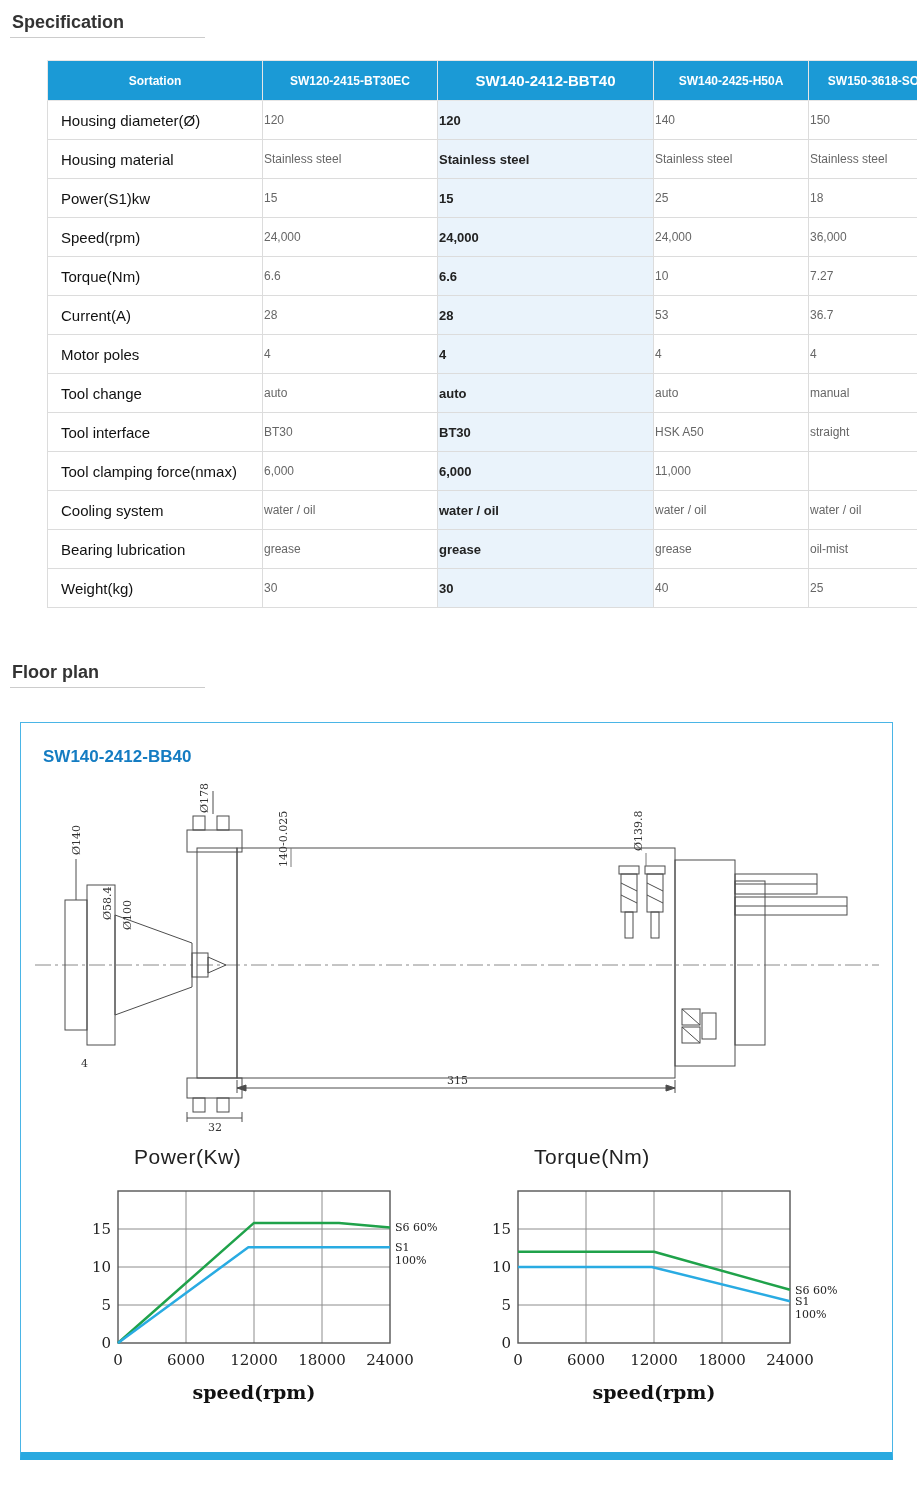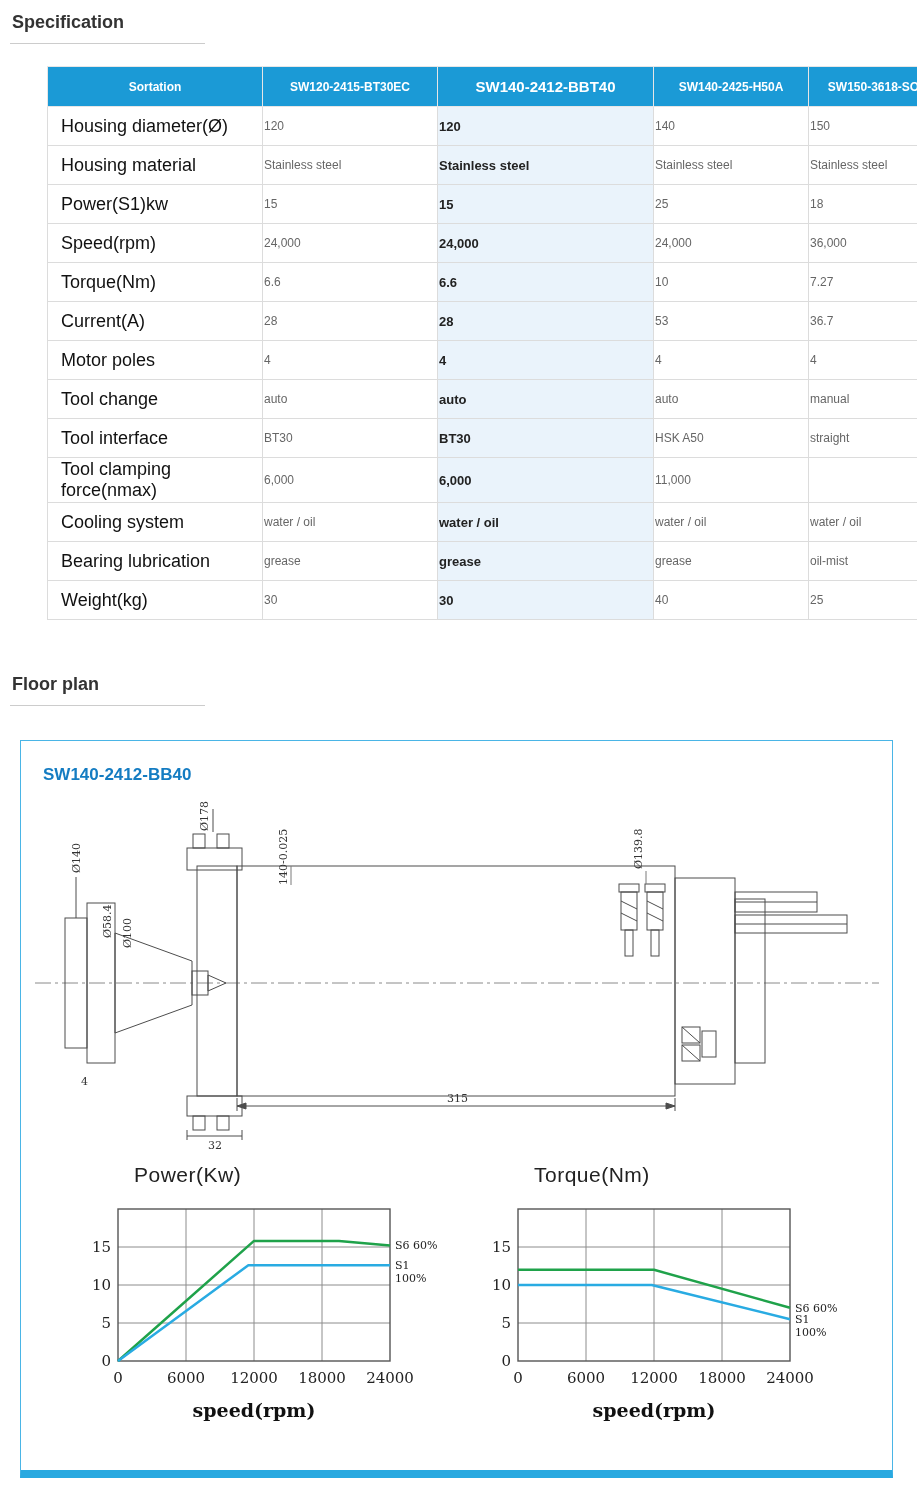--- a/index.html
+++ b/index.html
@@ -1,30 +1,30 @@
 <!DOCTYPE html>
 <html><head>
 <meta charset="utf-8">
 <style>
   html,body { margin:0; padding:0; background:#fff; }
   body { width:917px; font-family:"Liberation Sans", sans-serif; color:#222; }
   .wrap { padding:6px 12px 0 10px; }
 
   
-  .sec-title { font-size:18px; font-weight:700; color:#333; padding:6px 0 10px 2px;
+  .sec-title { font-size:18px; font-weight:700; color:#333; padding:6px 0 4px 2px;
                border-bottom:1px solid #ccc; width:193px; }
   .sec-title.second { margin-top:48px; }
 
   
   table.spec { border-collapse:collapse; width:891px; margin-top:22px; table-layout:fixed;margin-left:37px; }
   table.spec th { background:#1b9ad6; color:#fff; font-size:12px; font-weight:600;
                   height:37px; border:1px solid #e6e6e6; text-align:center; }
   table.spec th.hlh { font-size:15px; font-weight:700; }
   table.spec td { border:1px solid #dcdcdc; height:36px; background:#fff; }
-  table.spec td.label { font-size:18px; color:#111; padding-left:13px; }
+  table.spec td.label { font-size:15px; color:#111; padding-left:13px; }
   table.spec td.val { text-align:left; font-size:12px; color:#666; }
   table.spec td.val.hl { background:#eaf3fb; font-size:13px; color:#222; font-weight:600; }
 
   
   .floor-box { margin:34px 12px 0 10px; border:1px solid #4ab5e6; border-bottom:8px solid #29a9e0;
                height:738px; box-sizing:border-box; overflow:hidden; }
   .fp-title { color:#147cc2; font-size:17px; font-weight:600; margin:24px 0 0 22px; }
   svg.drawing { display:block; margin:4px auto 0; }
   .drawing-stroke { stroke:#4d4d4d; fill:none; stroke-width:1; }
   .dim { font:11px "DejaVu Serif", serif; fill:#333; }

